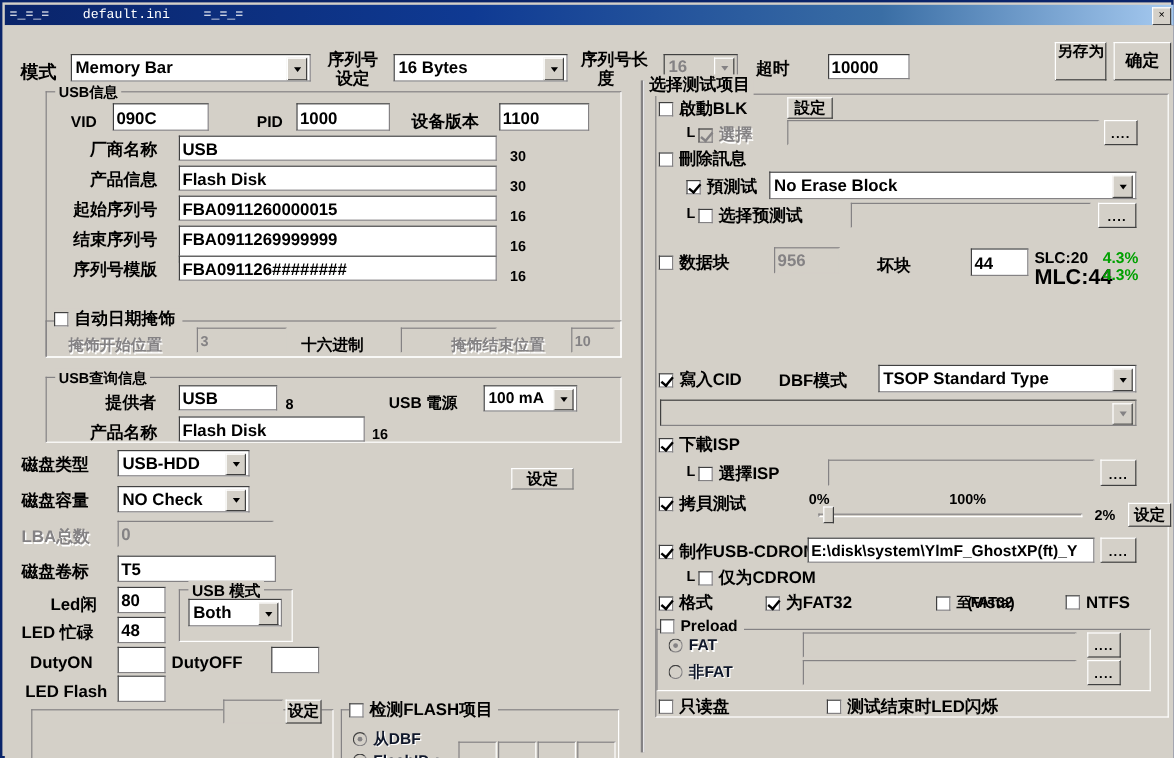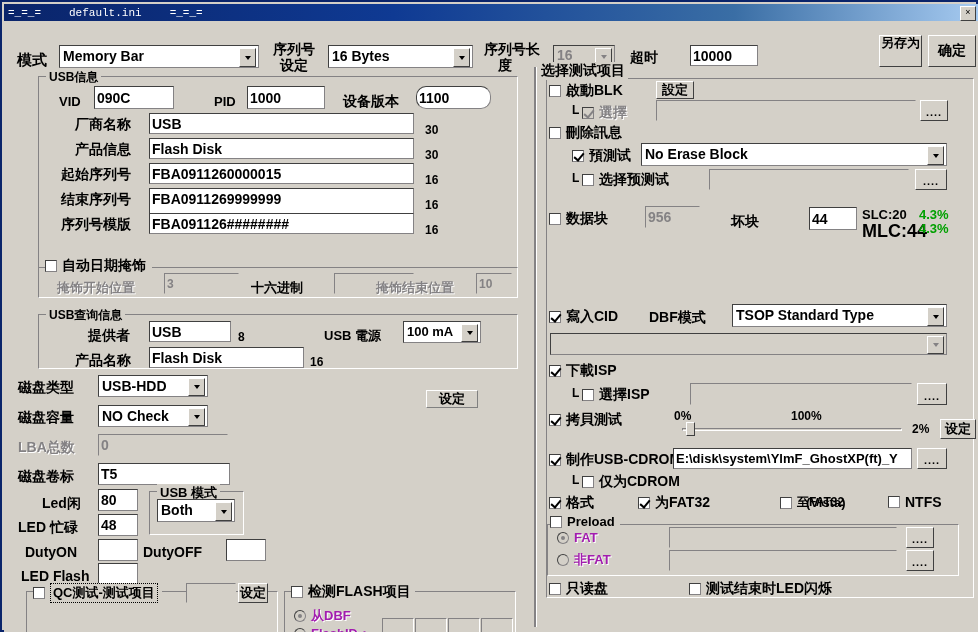--- a/index.html
+++ b/index.html
@@ -55,21 +55,21 @@
     position:relative;flex:none;}
   .chk.on .box:after{content:"";position:absolute;left:3px;top:0px;width:4px;height:8px;
     border:solid #000;border-width:0 2px 2px 0;transform:rotate(40deg);}
   .chk.dis{color:#848284;text-shadow:1px 1px 0 #fff;}
   .chk.dis .box{background:#d4d0c8;}
   .chk.dis.on .box:after{border-color:#848284;}
   .rad{position:absolute;display:flex;align-items:center;white-space:nowrap;font-weight:bold;cursor:pointer;}
   .rad .box{width:12px;height:12px;border-radius:50%;background:#fff;border:1px solid #848284;
     border-top-color:#404040;border-left-color:#404040;box-sizing:border-box;margin-right:5px;position:relative;flex:none;}
   .rad.on .box:after{content:"";position:absolute;left:3px;top:3px;width:4px;height:4px;border-radius:50%;background:#000;}
-  .rad.dis{color:#a21caf;text-shadow:1px 1px 0 #fff;align-items:center;}
+  .rad.dis{color:#0f172a;text-shadow:1px 1px 0 #fff;align-items:center;}
   .rad.dis .box{background:#d4d0c8;}
   .rad.dis.on .box:after{background:#848284;}
   .elbow{position:absolute;font-weight:bold;font-size:12px;}
   .vsep{position:absolute;width:2px;background:#848284;border-right:1px solid #fff;}
   .num{position:absolute;font-weight:bold;font-size:12px;}
   .pct{position:absolute;font-weight:bold;font-size:12px;}
   .green{color:#00a000;}
   
   .slider{position:absolute;height:14px;}
   .slider .track{position:absolute;left:0;top:6px;width:100%;height:3px;background:#d4d0c8;
@@ -130,21 +130,21 @@
     <div class="vsep" style="left:530px;top:46px;height:560px;"></div>
 
     <div class="grp" style="left:34px;top:55px;width:480px;height:222px;"></div>
     <span class="grp-title" style="left:42px;top:48px;">USB信息</span>
 
     <span class="lbl" style="left:55px;top:73px;font-size:13px;">VID</span>
     <div class="txt" style="left:90px;top:65px;width:80px;height:23px;line-height:20px;font-size:14px;">090C</div>
     <span class="lbl" style="left:210px;top:73px;font-size:13px;">PID</span>
     <div class="txt" style="left:243px;top:65px;width:78px;height:23px;line-height:20px;font-size:14px;">1000</div>
     <span class="lbl" style="left:339px;top:72px;font-size:14px;">设备版本</span>
-    <div class="txt" style="left:412px;top:65px;width:75px;height:23px;line-height:20px;font-size:14px;border-radius:10px;">1100</div>
+    <div class="txt" style="left:412px;top:65px;width:75px;height:23px;line-height:20px;font-size:14px;">1100</div>
 
     <span class="lbl" style="left:71px;top:95px;font-size:14px;">厂商名称</span>
     <div class="txt" style="left:145px;top:92px;width:265px;height:21px;line-height:18px;font-size:14px;">USB</div>
     <span class="num" style="left:421px;top:102px;">30</span>
 
     <span class="lbl" style="left:71px;top:120px;font-size:14px;">产品信息</span>
     <div class="txt" style="left:145px;top:117px;width:265px;height:21px;line-height:18px;font-size:14px;">Flash Disk</div>
     <span class="num" style="left:421px;top:127px;">30</span>
 
     <span class="lbl" style="left:57px;top:145px;font-size:14px;">起始序列号</span>
@@ -229,24 +229,20 @@
     <div class="grp" style="left:145px;top:470px;width:95px;height:44px;"></div>
     <span class="grp-title" style="left:153px;top:463px;font-size:13px;">USB 模式</span>
     <div class="combo" style="left:153px;top:478px;width:78px;height:23px;line-height:21px;font-size:14px;">
       <span>Both</span>
       <span class="arw">
           <i></i>
         </span>
     </div>
 
     <div class="grp" style="left:22px;top:570px;width:252px;height:46px;"></div>
-    <div class="chk" style="left:29px;top:562px;background:#d4d0c8;padding-right:4px;font-size:13px;">
-      <span class="box"></span>
-      <span class="dashbox" style="position:relative;border:1px dotted #000;padding:0 2px;">QC测试-测试项目</span>
-    </div>
     <div class="txt dis" style="left:182px;top:562px;width:50px;height:20px;"></div>
     <div class="btn" style="left:234px;top:562px;width:30px;height:20px;font-size:13px;">设定</div>
 
     <div class="grp" style="left:280px;top:570px;width:232px;height:46px;"></div>
     <div class="chk" style="left:287px;top:562px;background:#d4d0c8;padding-right:4px;font-size:14px;">
       <span class="box"></span>
       <span>检测FLASH项目</span>
     </div>
     <div class="rad dis on" style="left:290px;top:586px;font-size:13px;">
       <span class="box"></span>

